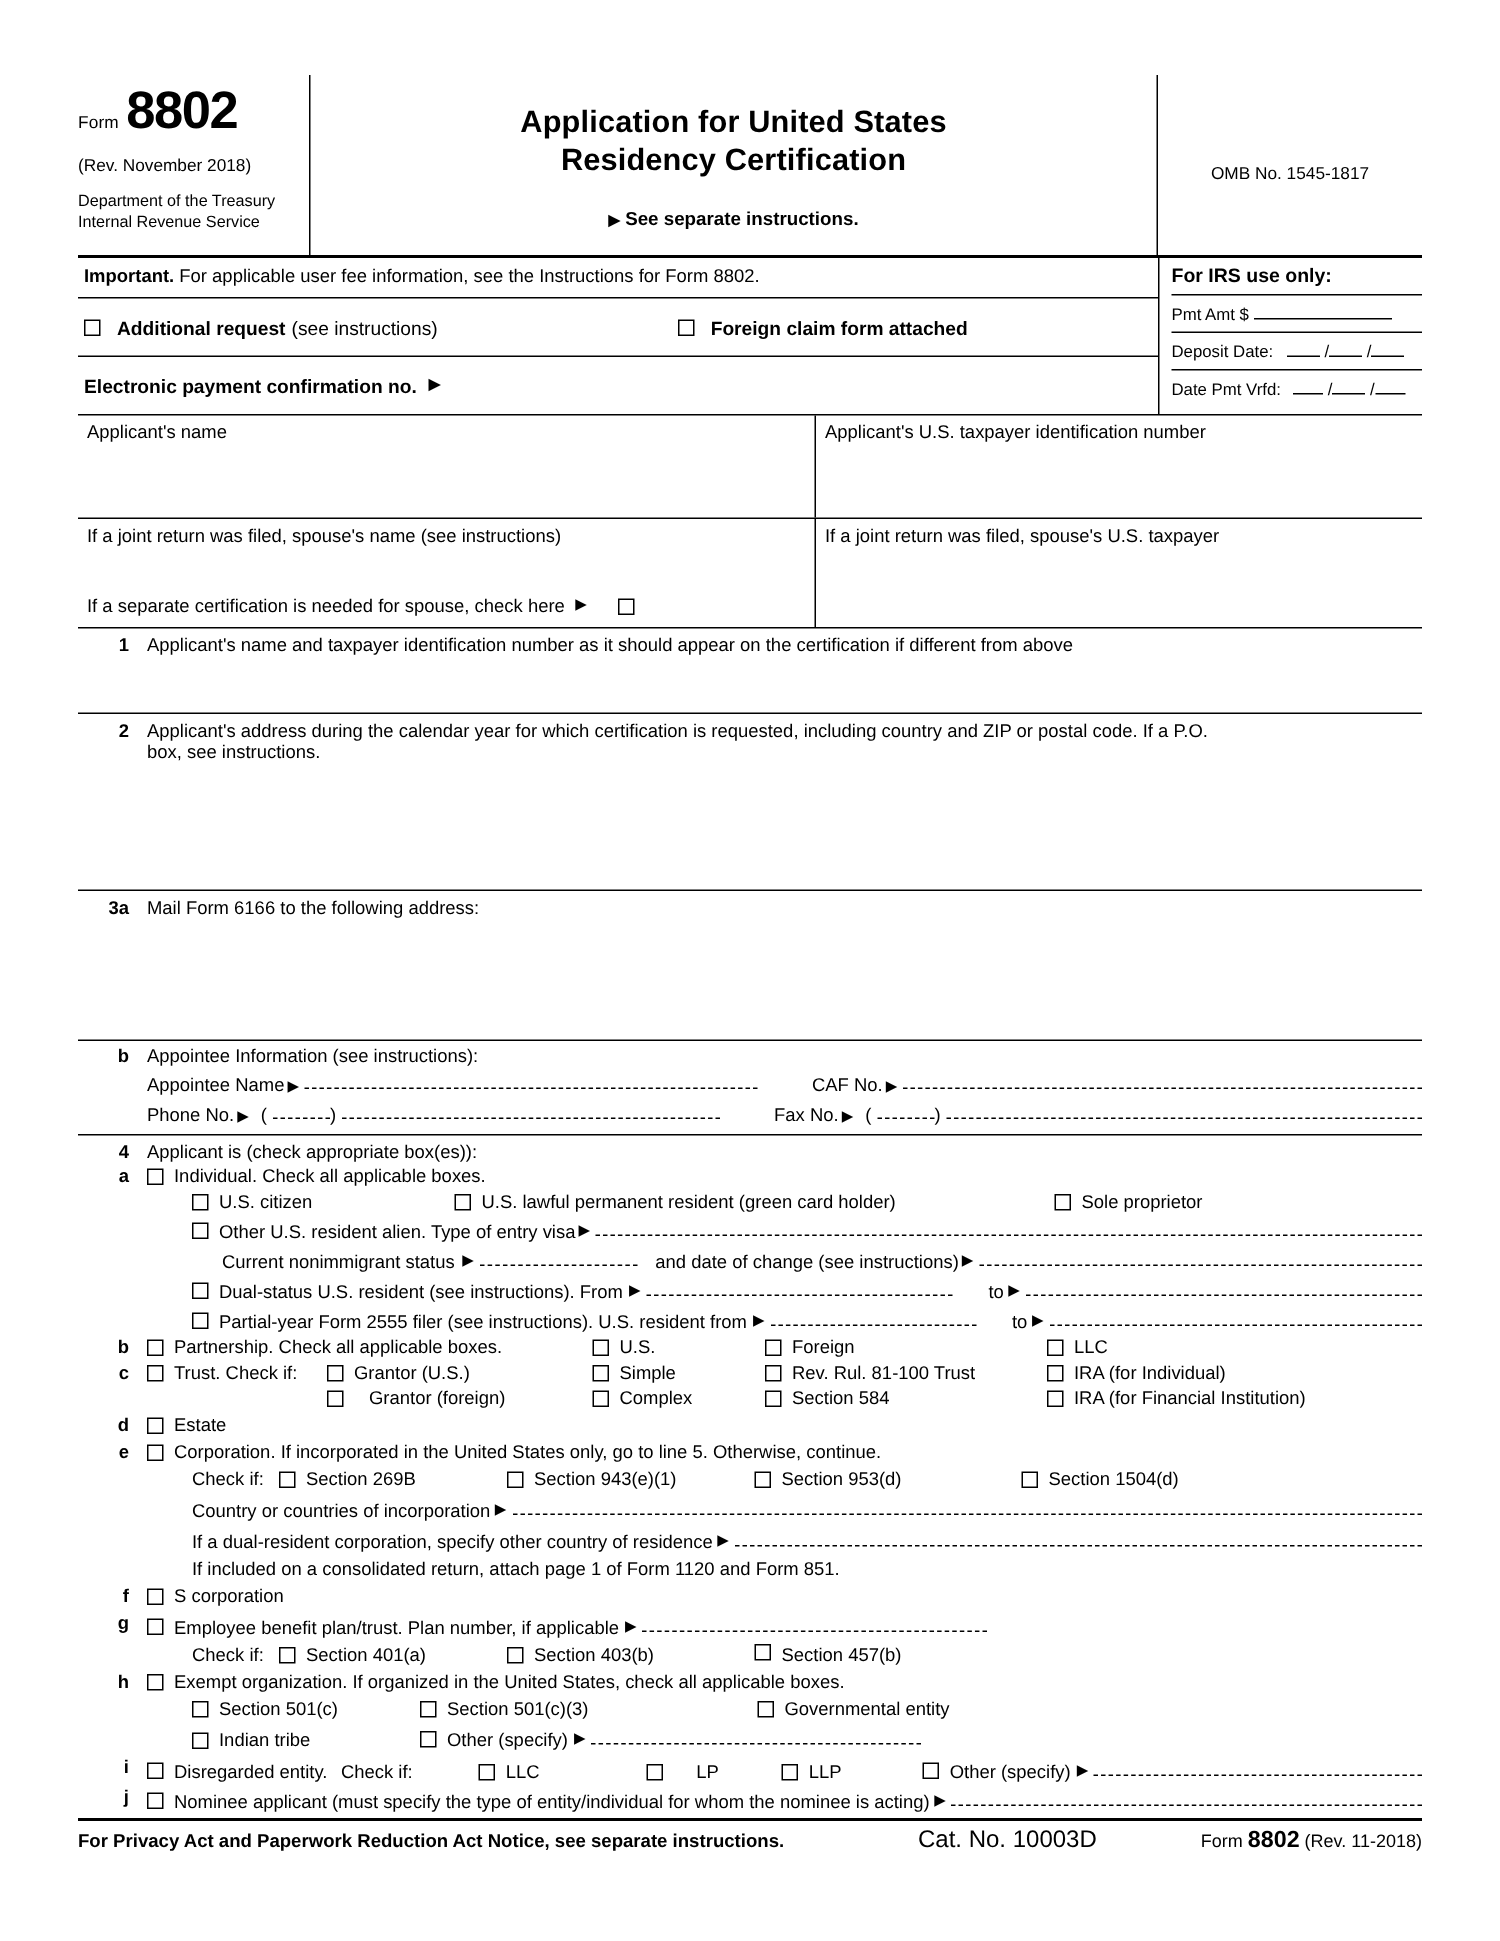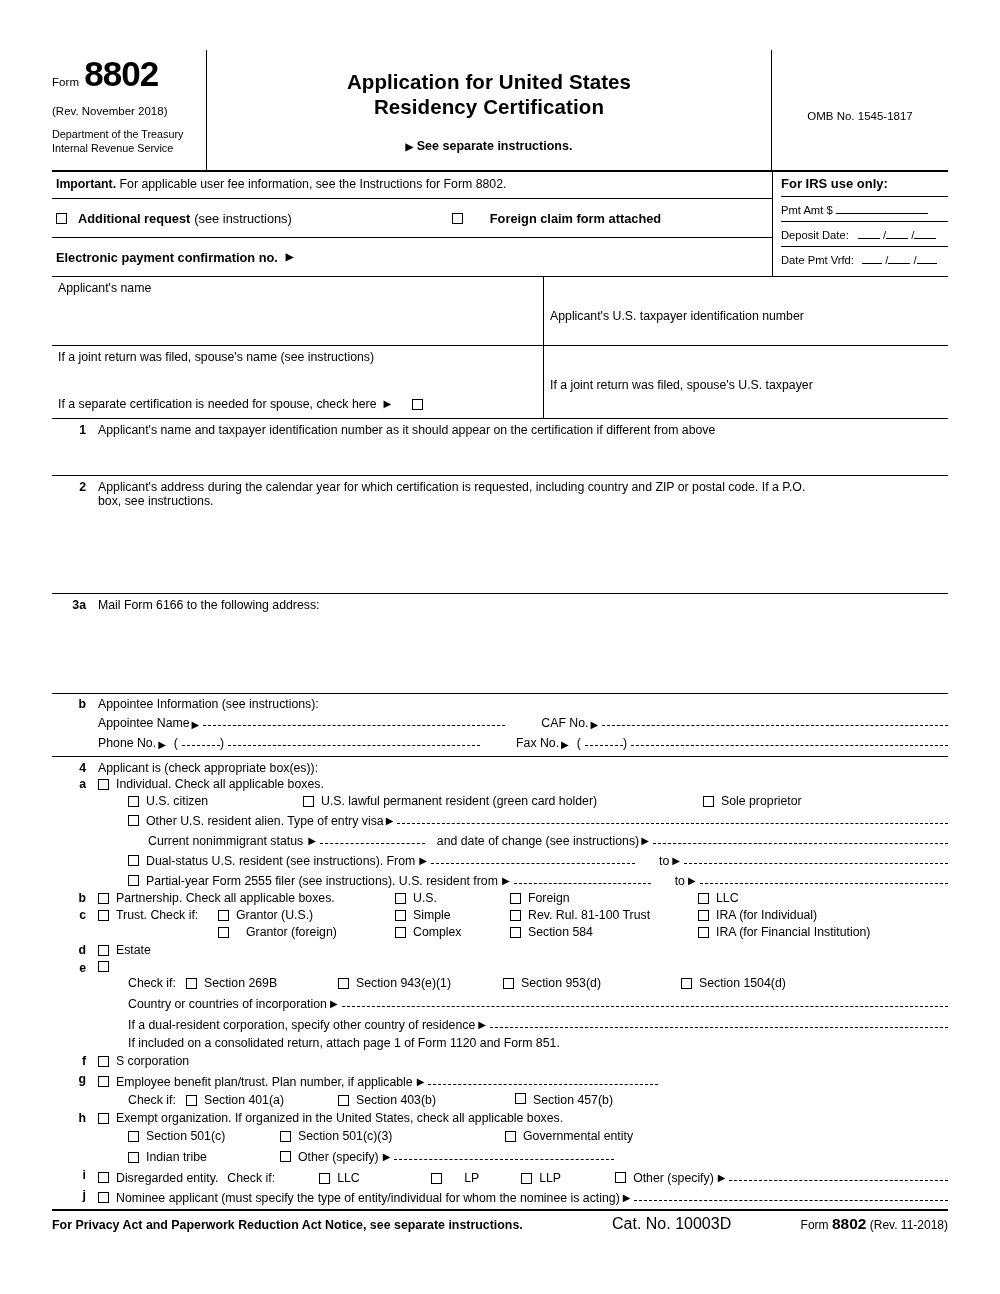--- a/index.html
+++ b/index.html
@@ -102,21 +102,21 @@
     vertical-align: -1px;
     flex: 0 0 auto;
     box-sizing: border-box;
   }
 
   .tri { font-size: 10px; line-height: 1; display: inline-block; }
 
   
   .namebox { display: flex; border-bottom: 1.5px solid #000; }
   .nb-left  { width: 492px; border-right: 1.5px solid #000; box-sizing: border-box; }
-  .nb-right { flex: 1; box-sizing: border-box; margin-top: 28px; }
+  .nb-right { flex: 1; box-sizing: border-box; }
   .nb-cell  { font-size: 12.3px; padding: 4px 0 0 6px; box-sizing: border-box; }
 
   
   .numline { display: flex; font-size: 12.3px; }
   .numcol  { width: 46px; text-align: right; padding-right: 12px; font-weight: bold; flex: 0 0 auto; box-sizing: border-box; }
   .ltrcol  { width: 46px; text-align: right; padding-right: 12px; font-weight: bold; flex: 0 0 auto; box-sizing: border-box; }
   .bodycol { flex: 1; }
 
   .dotted {
     flex: 1;
@@ -186,21 +186,21 @@
       <div class="important-row">
         <span class="b">Important.</span>
         <span>For applicable user fee information, see the Instructions for Form 8802.</span>
       </div>
 
       <div class="checkbox-row">
         <span class="cb"></span>
         <span style="margin-left:11px;" class="b">Additional request</span>
         <span style="margin-left:4px;">(see instructions)</span>
         <span class="cb" style="margin-left:160px;"></span>
-        <span style="margin-left:27px;text-align:right;" class="b">Foreign claim form attached</span>
+        <span style="margin-left:11px;text-align:right;" class="b">Foreign claim form attached</span>
       </div>
 
       <div class="epay-row">
         <span>Electronic payment confirmation no.</span>
         <span class="tri" style="margin-left:8px;">▶</span>
       </div>
     </div>
 
     <div class="band-right">
       <div class="irs-title">For IRS use only:</div>
@@ -453,20 +453,21 @@
           <span>Estate</span>
         </div>
       </div>
     </div>
 
     <div class="numline" style="margin-top:4px;">
       <div class="ltrcol">e</div>
       <div class="bodycol">
         <div class="opt">
           <span class="cb"></span>
+          <span>Corporation. If incorporated in the United States only, go to line 5. Otherwise, continue.</span>
         </div>
 
         <div style="display:flex;align-items:center;margin-top:4px;padding-left:30px;">
           <span style="width:58px;">Check if:</span>
           <span style="display:flex;align-items:center;gap:7px;width:152px;">
             <span class="cb"></span>
             <span>Section 269B</span>
           </span>
           <span style="display:flex;align-items:center;gap:7px;width:165px;">
             <span class="cb"></span>
@@ -520,21 +521,21 @@
         <div style="display:flex;align-items:center;margin-top:4px;padding-left:30px;">
           <span style="width:58px;">Check if:</span>
           <span style="display:flex;align-items:center;gap:7px;width:152px;">
             <span class="cb"></span>
             <span>Section 401(a)</span>
           </span>
           <span style="display:flex;align-items:center;gap:7px;width:165px;">
             <span class="cb"></span>
             <span>Section 403(b)</span>
           </span>
-          <span style="display:flex;align-items:flex-start;gap:7px;margin-left:12px;">
+          <span style="display:flex;align-items:flex-start;gap:7px;">
             <span class="cb"></span>
             <span>Section 457(b)</span>
           </span>
         </div>
       </div>
     </div>
 
     <div class="numline" style="margin-top:4px;">
       <div class="ltrcol">h</div>
       <div class="bodycol">

